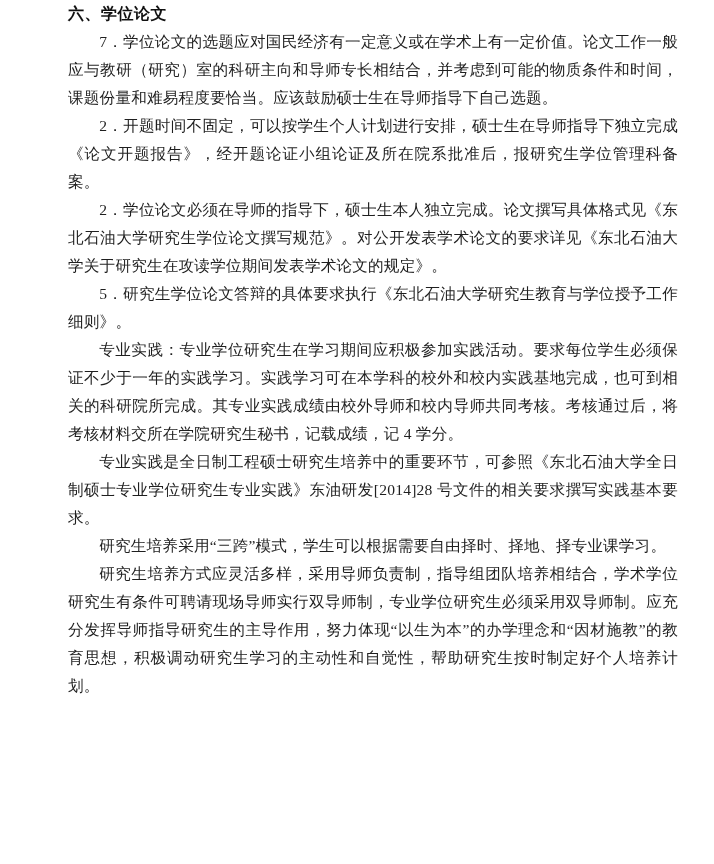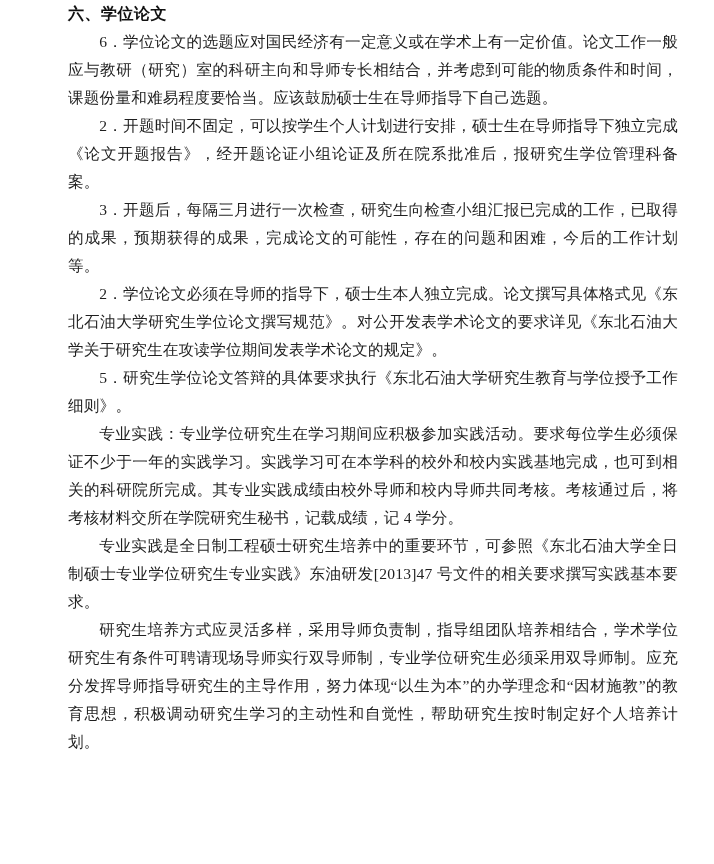--- a/index.html
+++ b/index.html
@@ -45,30 +45,30 @@
     letter-spacing: 0.2px;
   }
 </style>
 </head>
 <body>
 
 <div class="page" style="background: rgb(255, 255, 255); color: rgb(31, 31, 31);">
 
   <div class="section">
     <h2 class="section-heading">六、学位论文</h2>
-    <p class="para">6．学位论文的选题应对国民经济有一定意义或在学术上有一定价值。论文工作一般应与教研（研究）室的科研主向和导师专长相结合，并考虑到可能的物质条件和时间，课题份量和难易程度要恰当。应该鼓励硕士生在导师指导下自己选题。</p>
+    <p class="para">7．学位论文的选题应对国民经济有一定意义或在学术上有一定价值。论文工作一般应与教研（研究）室的科研主向和导师专长相结合，并考虑到可能的物质条件和时间，课题份量和难易程度要恰当。应该鼓励硕士生在导师指导下自己选题。</p>
     <p class="para">2．开题时间不固定，可以按学生个人计划进行安排，硕士生在导师指导下独立完成《论文开题报告》，经开题论证小组论证及所在院系批准后，报研究生学位管理科备案。</p>
-    <p class="para">3．开题后，每隔三月进行一次检查，研究生向检查小组汇报已完成的工作，已取得的成果，预期获得的成果，完成论文的可能性，存在的问题和困难，今后的工作计划等。</p>
     <p class="para">2．学位论文必须在导师的指导下，硕士生本人独立完成。论文撰写具体格式见《东北石油大学研究生学位论文撰写规范》。对公开发表学术论文的要求详见《东北石油大学关于研究生在攻读学位期间发表学术论文的规定》。</p>
     <p class="para">5．研究生学位论文答辩的具体要求执行《东北石油大学研究生教育与学位授予工作细则》。</p>
   </div>
 
   <div class="section">
     <p class="para">专业实践：专业学位研究生在学习期间应积极参加实践活动。要求每位学生必须保证不少于一年的实践学习。实践学习可在本学科的校外和校内实践基地完成，也可到相关的科研院所完成。其专业实践成绩由校外导师和校内导师共同考核。考核通过后，将考核材料交所在学院研究生秘书，记载成绩，记 4 学分。</p>
-    <p class="para">专业实践是全日制工程硕士研究生培养中的重要环节，可参照《东北石油大学全日制硕士专业学位研究生专业实践》东油研发[2013]47 号文件的相关要求撰写实践基本要求。</p>
+    <p class="para">专业实践是全日制工程硕士研究生培养中的重要环节，可参照《东北石油大学全日制硕士专业学位研究生专业实践》东油研发[2014]28 号文件的相关要求撰写实践基本要求。</p>
   </div>
 
   <div class="section">
+    <p class="para">研究生培养采用“三跨”模式，学生可以根据需要自由择时、择地、择专业课学习。</p>
     <p class="para">研究生培养方式应灵活多样，采用导师负责制，指导组团队培养相结合，学术学位研究生有条件可聘请现场导师实行双导师制，专业学位研究生必须采用双导师制。应充分发挥导师指导研究生的主导作用，努力体现“以生为本”的办学理念和“因材施教”的教育思想，积极调动研究生学习的主动性和自觉性，帮助研究生按时制定好个人培养计划。</p>
 
   </div>
 
 </div>
 
 </body></html>

